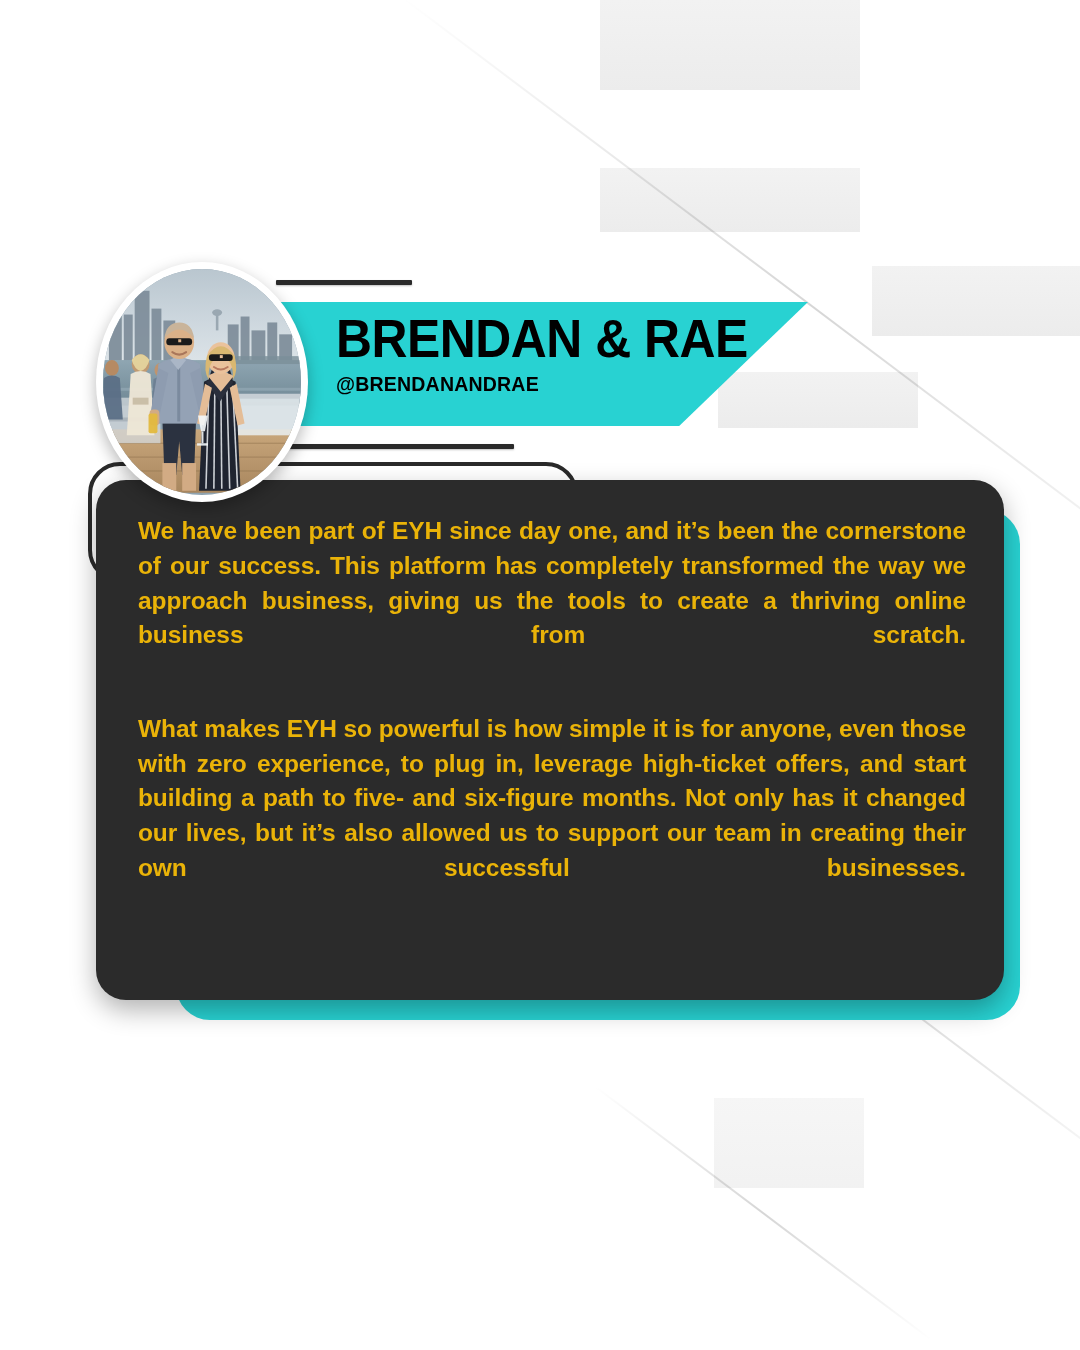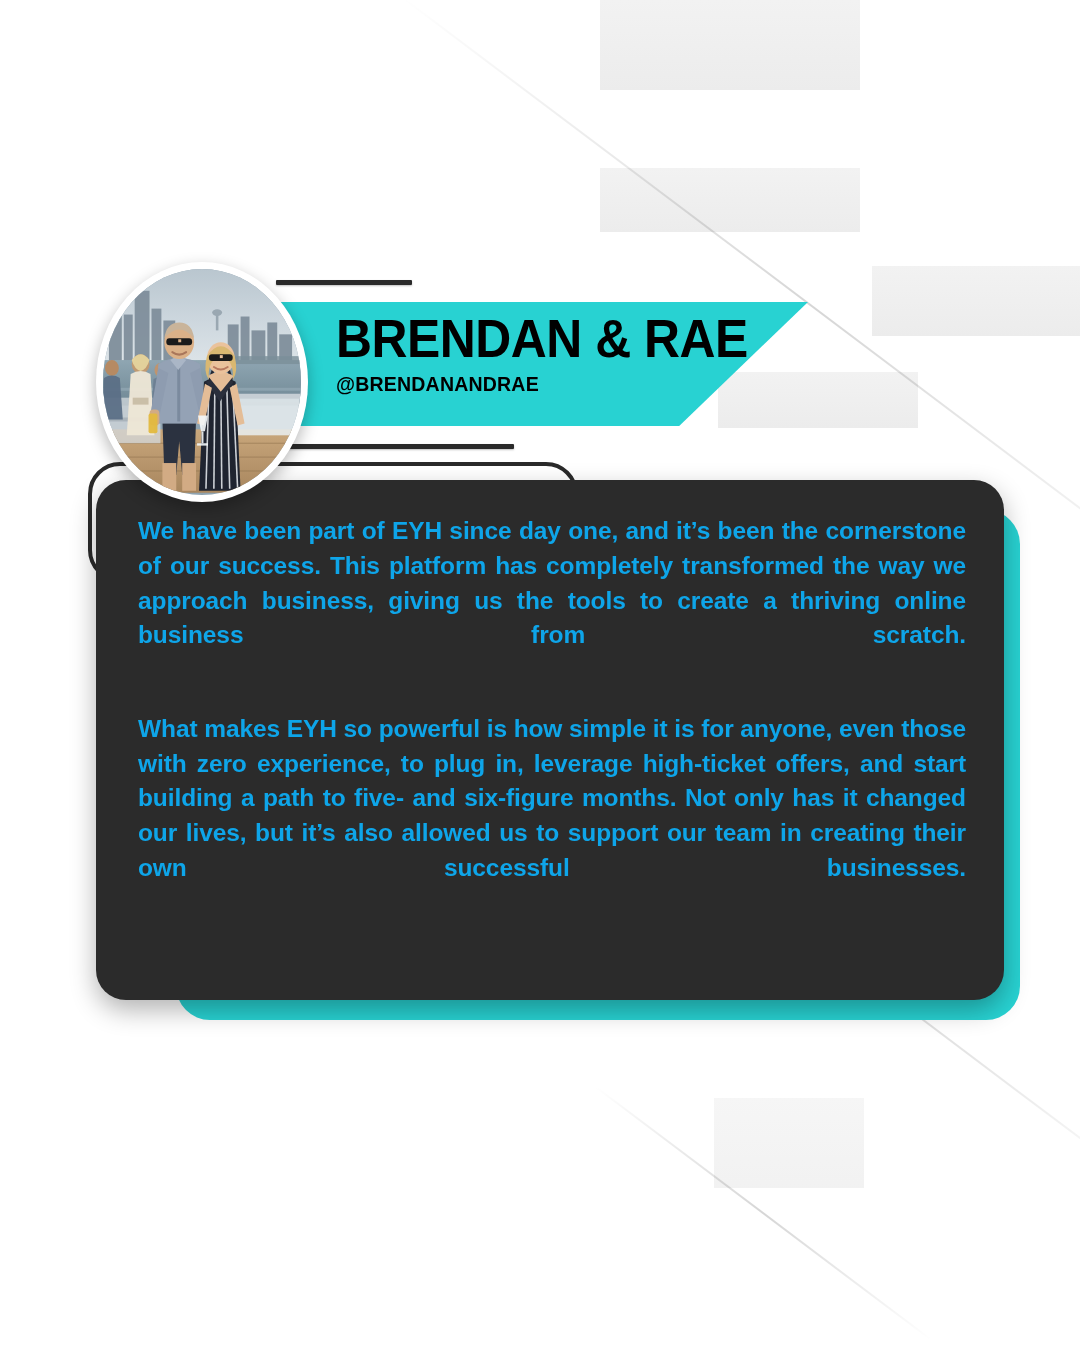--- a/index.html
+++ b/index.html
@@ -177,21 +177,21 @@
     width: 908px;
     height: 520px;
     background: #2b2b2b;
     border-radius: 30px;
     z-index: 3;
     box-shadow: 0 10px 26px rgba(0,0,0,0.30);
     padding: 34px 38px 30px 42px;
   }
 
   .quote-p {
-    color: #0ea5e9;
+    color: #eab308;
     font-family: "Liberation Sans", sans-serif;
     font-weight: 700;
     font-size: 24.5px;
     line-height: 1.42;
     text-align: justify;
     letter-spacing: -0.1px;
     margin-bottom: 24px;
   }
   .quote-p:last-child { margin-bottom: 0; }
   .quote-p::after {

